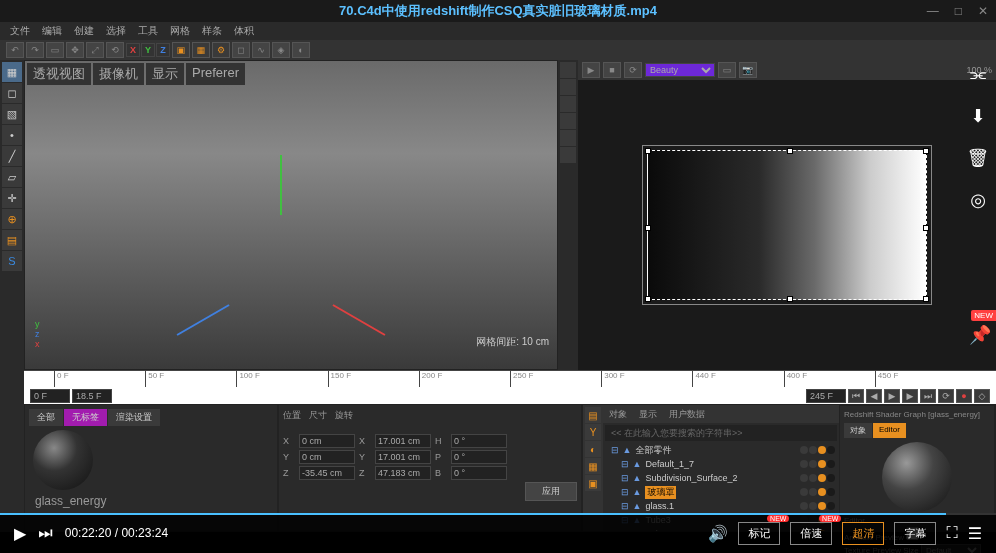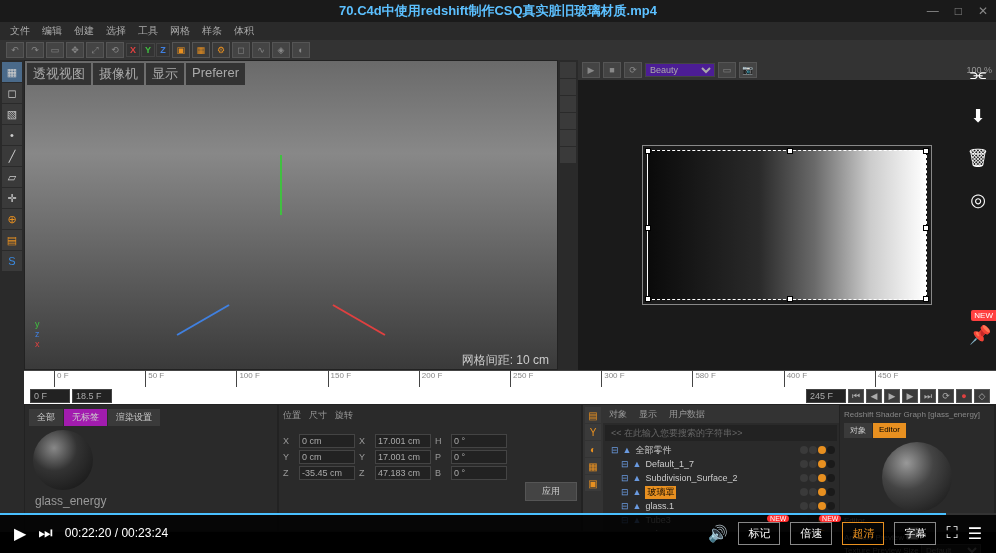--- a/index.html
+++ b/index.html
@@ -169,36 +169,36 @@
         <div class="gizmo">
           <div class="axis ax-y"></div>
             <div class="axis ax-x"></div>
             <div class="axis ax-z"></div>
         </div>
         <div class="vp-axis">
           <span class="ry">y</span>
             <span class="rz">z</span>
             <span class="rx">x</span>
         </div>
-        <div style="position:absolute;bottom:0;right:8px;font-size:12px;color:#ccc">网格间距: 10 cm</div>
+        <div style="position:absolute;bottom:20px;right:8px;font-size:10px;color:#ccc">网格间距: 10 cm</div>
       </div>
       <div class="rtools">
         <div class="ic oc"></div>
         <div class="ic oc"></div>
         <div class="ic"></div>
         <div class="ic"></div>
         <div class="ic oc"></div>
         <div class="ic oc"></div>
       </div>
       <div class="rpanel">
         <div class="rv-tools">
           <div class="tb">▶</div>
           <div class="tb">■</div>
           <div class="tb">⟳</div>
-          <select style="background:#4c1d95;border:1px solid #444;color:#aaa;font-size:9px;width:70px"><option>Beauty</option></select>
+          <select style="background:#6d28d9;border:1px solid #444;color:#aaa;font-size:9px;width:70px"><option>Beauty</option></select>
           <div class="tb">▭</div>
           <div class="tb">📷</div>
           <div style="margin-left:auto;color:#999;font-size:9px">100 %</div>
         </div>
         <div class="rv-view">
           <div class="render-img">
             <div class="handle h1"></div>
               <div class="handle h2"></div>
               <div class="handle h3"></div>
               <div class="handle h4"></div>
@@ -213,21 +213,21 @@
 
     <div class="timeline">
       <div class="tl-ruler">
         <span>0 F</span>
           <span>50 F</span>
           <span>100 F</span>
           <span>150 F</span>
           <span>200 F</span>
           <span>250 F</span>
           <span>300 F</span>
-          <span>580 F</span>
+          <span>440 F</span>
           <span>400 F</span>
           <span>450 F</span>
       </div>
       <div class="tl-ctrl">
         <input class="fld" value="0 F" style="">
         <input class="fld" value="18.5 F" style="">
         <div style="flex:1"></div>
         <input class="fld" value="245 F" style="">
         <div class="btn">⏮</div>
         <div class="btn">◀</div>

